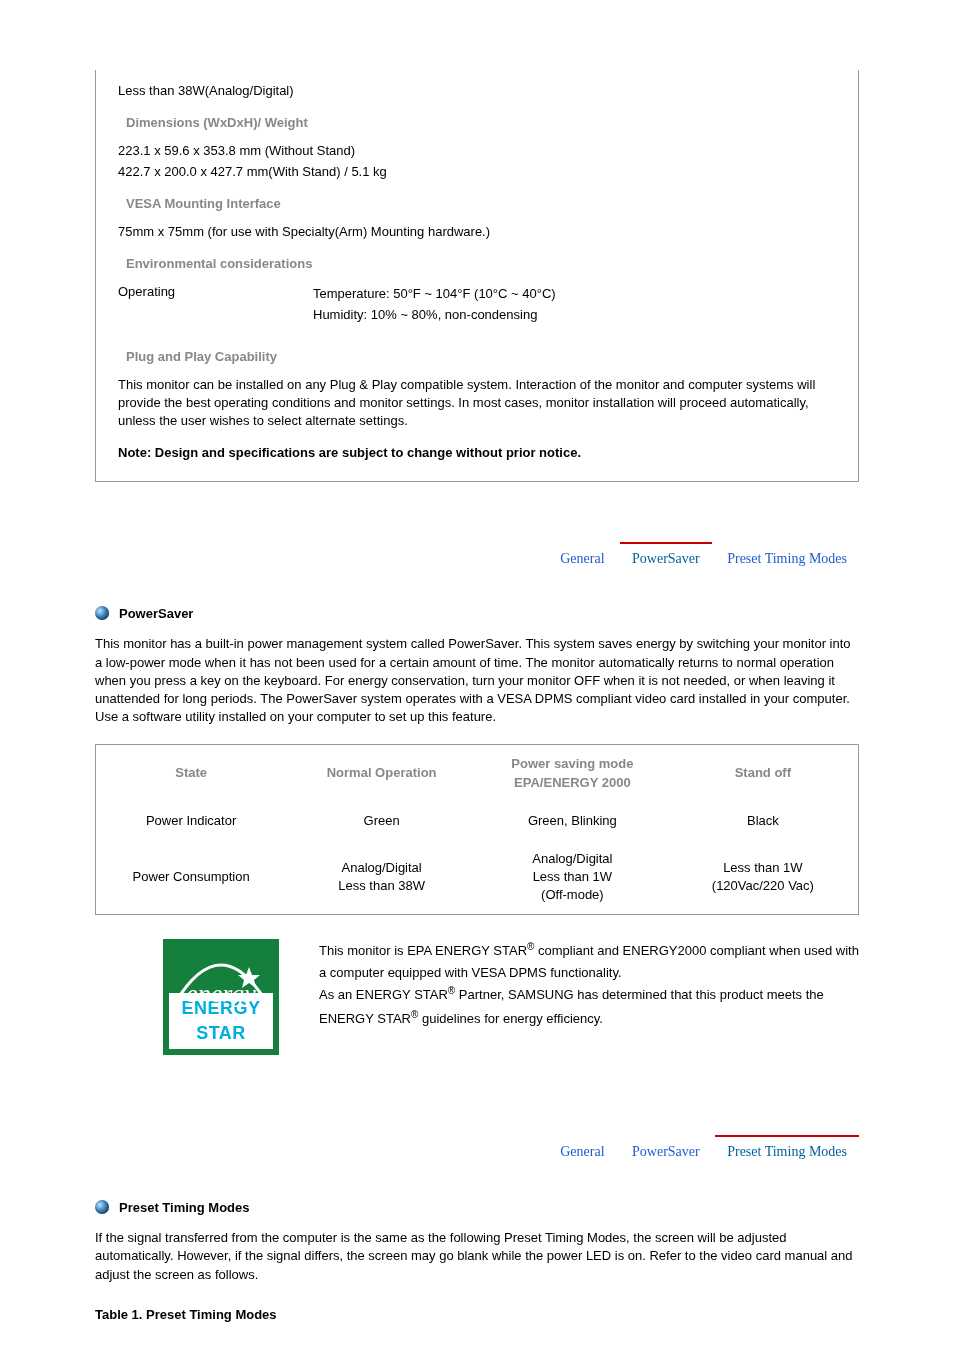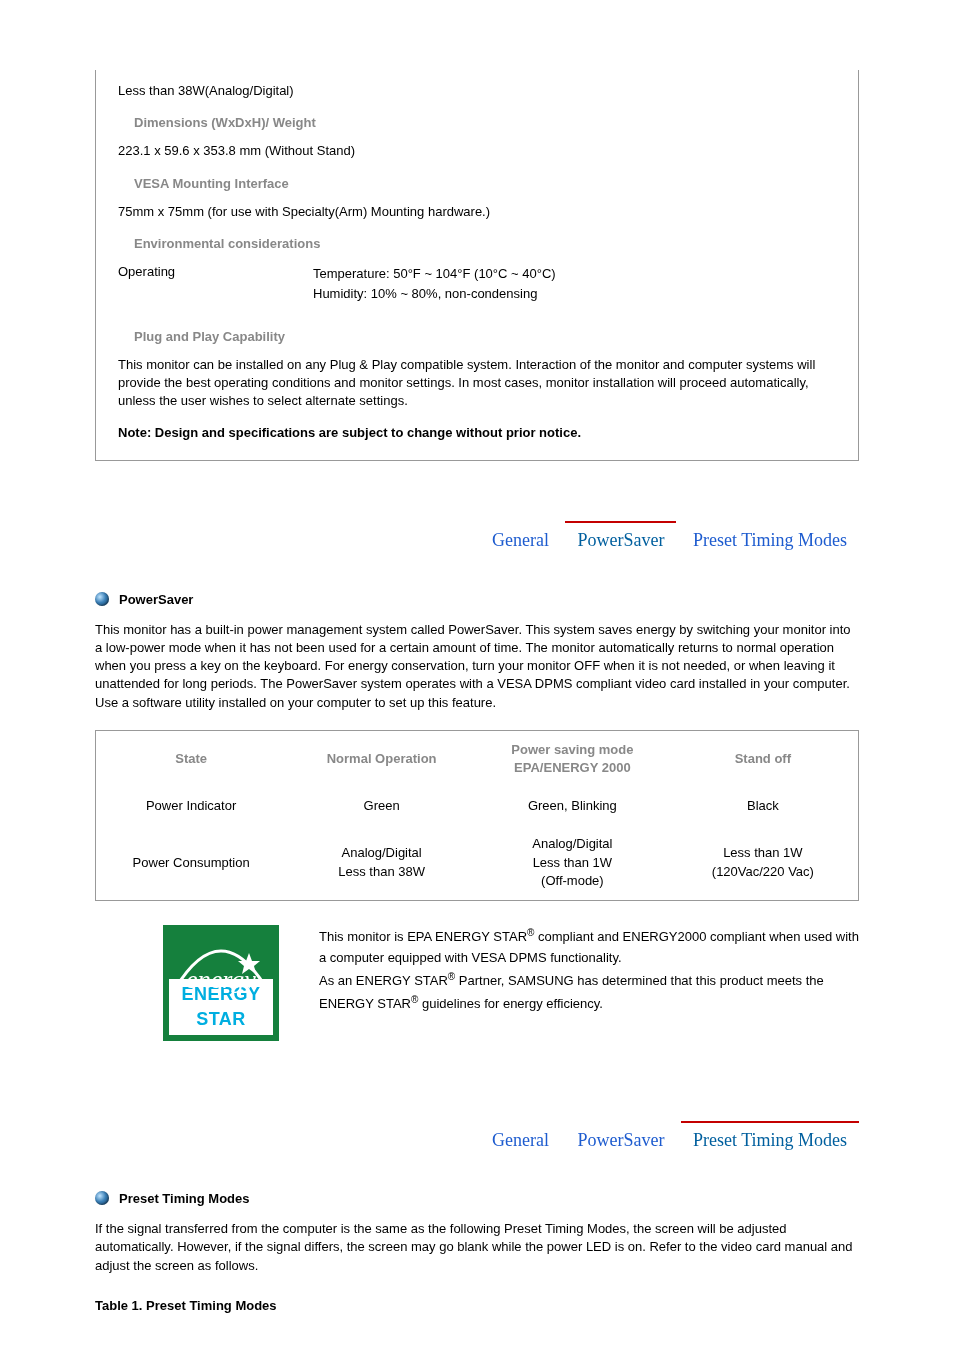--- a/index.html
+++ b/index.html
@@ -16,31 +16,31 @@
     padding: 70px 95px 60px 95px;
   }
   .specbox {
     border-left: 1px solid #999;
     border-right: 1px solid #999;
     border-bottom: 1px solid #999;
     padding: 10px 10px 18px 22px;
   }
   .specbox .row { margin: 8px 0 12px 0; }
   .specbox .line { margin: 2px 0; }
-  .subhead { font-weight: bold; color: #888; margin: 14px 0 10px 16px; }
+  .subhead { font-weight: bold; color: #888; margin: 14px 0 10px 8px; }
   .env-row { display: flex; margin: 8px 0; }
   .env-label { width: 195px; flex: 0 0 auto; }
   .env-val { flex: 1 1 auto; }
   .note { font-weight: bold; margin-top: 14px; }
 
   .tabbar {
     margin: 60px 0 30px 0;
     text-align: right;
     font-family: "Palatino Linotype", "Book Antiqua", Georgia, serif;
-    font-size: 18px;
+    font-size: 14px;
   }
   .tabbar .tab {
     display: inline-block;
     padding: 5px 12px;
     color: #1e5ccf;
     border-top: 2px solid transparent;
     cursor: pointer;
   }
   .tabbar .tab.active {
     color: #005f9e;
@@ -100,20 +100,21 @@
 </head>
 <body>
 
 <div class="page">
 
   <div class="specbox">
     <div class="row line">Less than 38W(Analog/Digital)</div>
 
     <div class="subhead">Dimensions (WxDxH)/ Weight</div>
     <div class="line">223.1 x 59.6 x 353.8 mm (Without Stand)</div>
+    <div class="line">422.7 x 200.0 x 427.7 mm(With Stand) / 5.1 kg</div>
 
     <div class="subhead">VESA Mounting Interface</div>
     <div class="line">75mm x 75mm (for use with Specialty(Arm) Mounting hardware.)</div>
 
     <div class="subhead">Environmental considerations</div>
     <div class="env-row">
       <div class="env-label">Operating</div>
       <div class="env-val">
         <div class="line">Temperature: 50°F ~ 104°F (10°C ~ 40°C)</div>
         <div class="line">Humidity: 10% ~ 80%, non-condensing</div>

